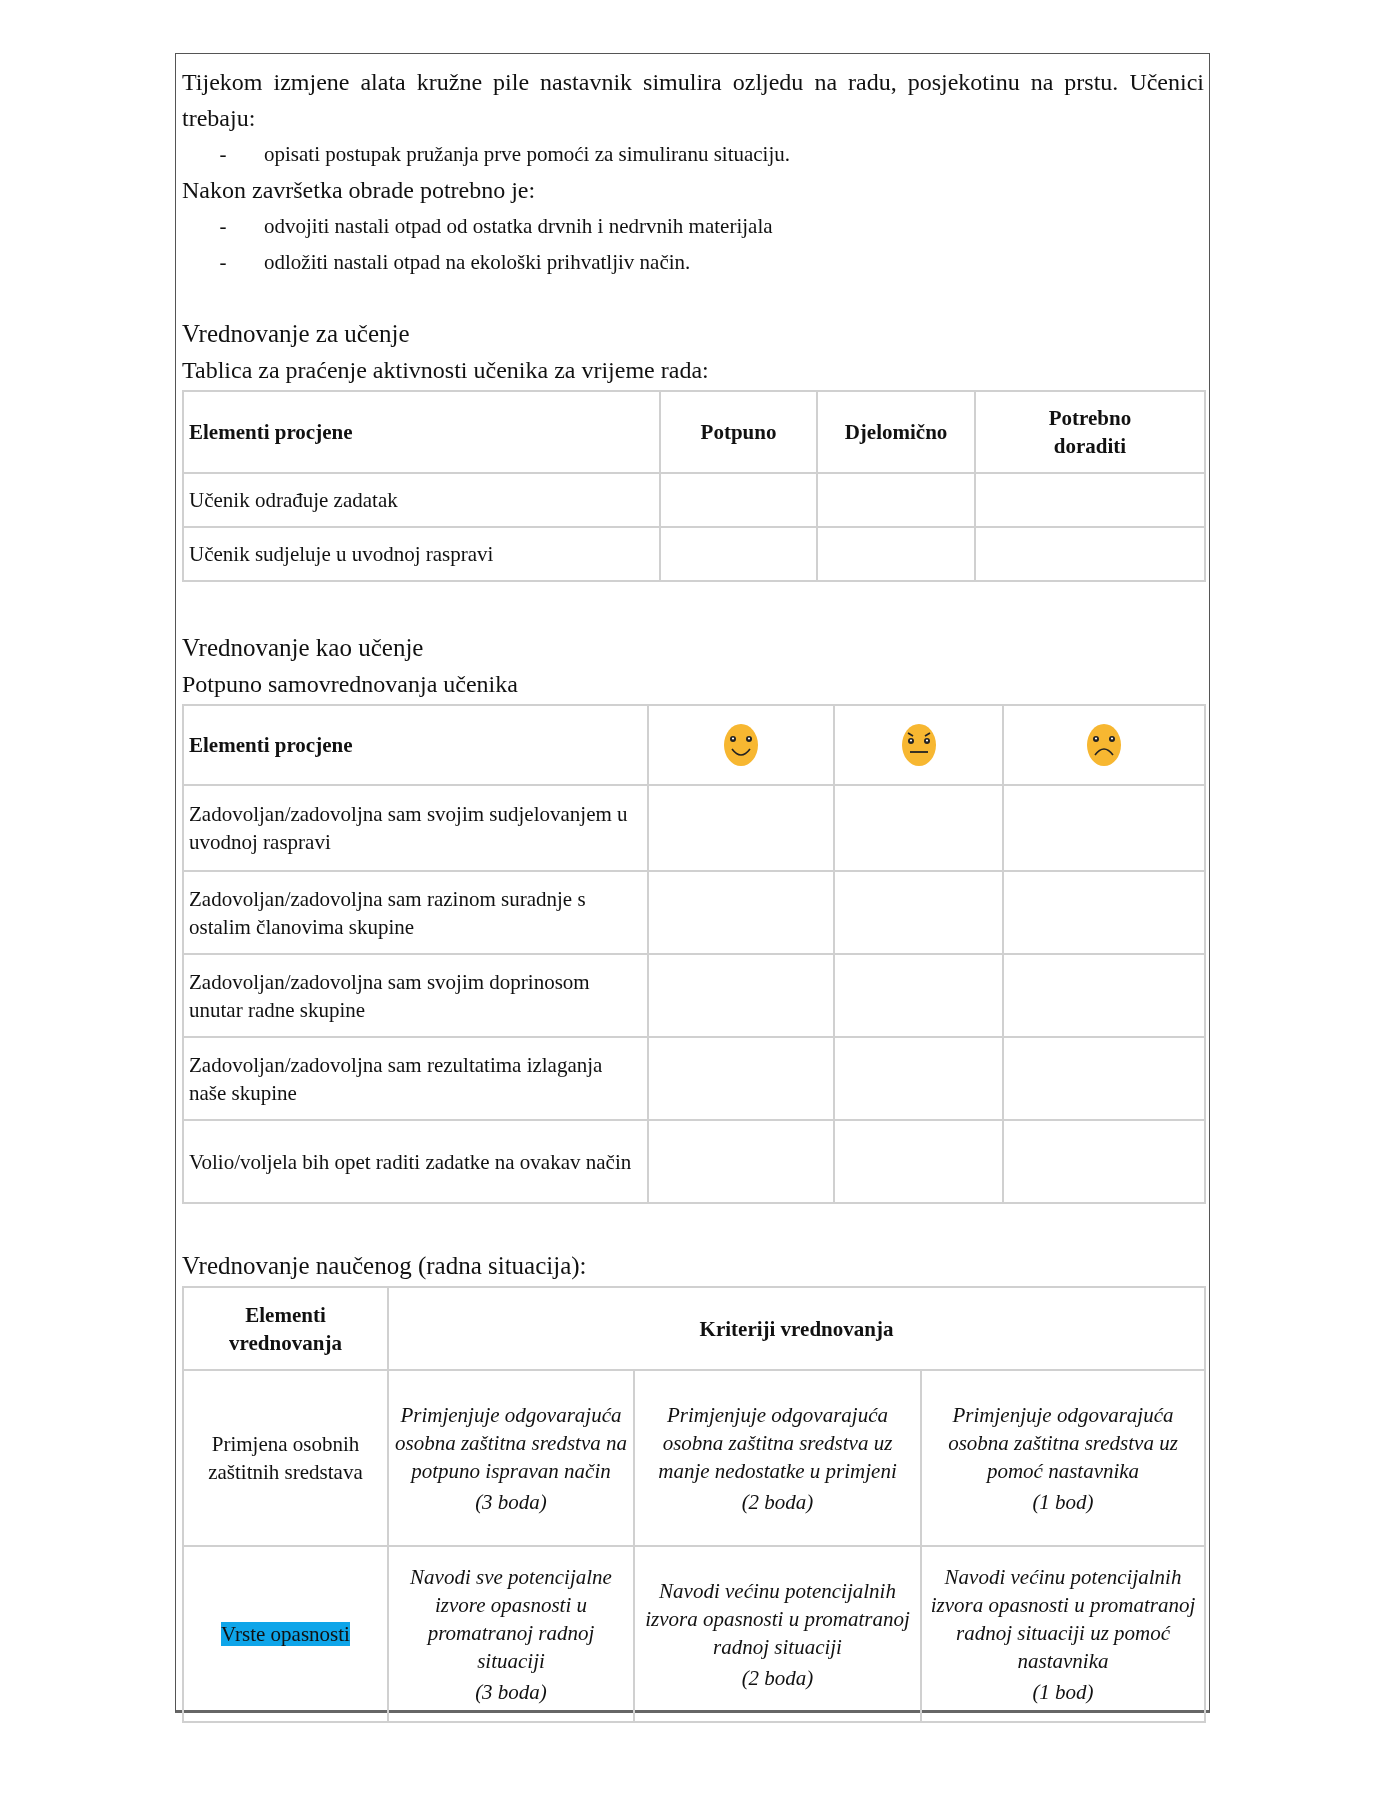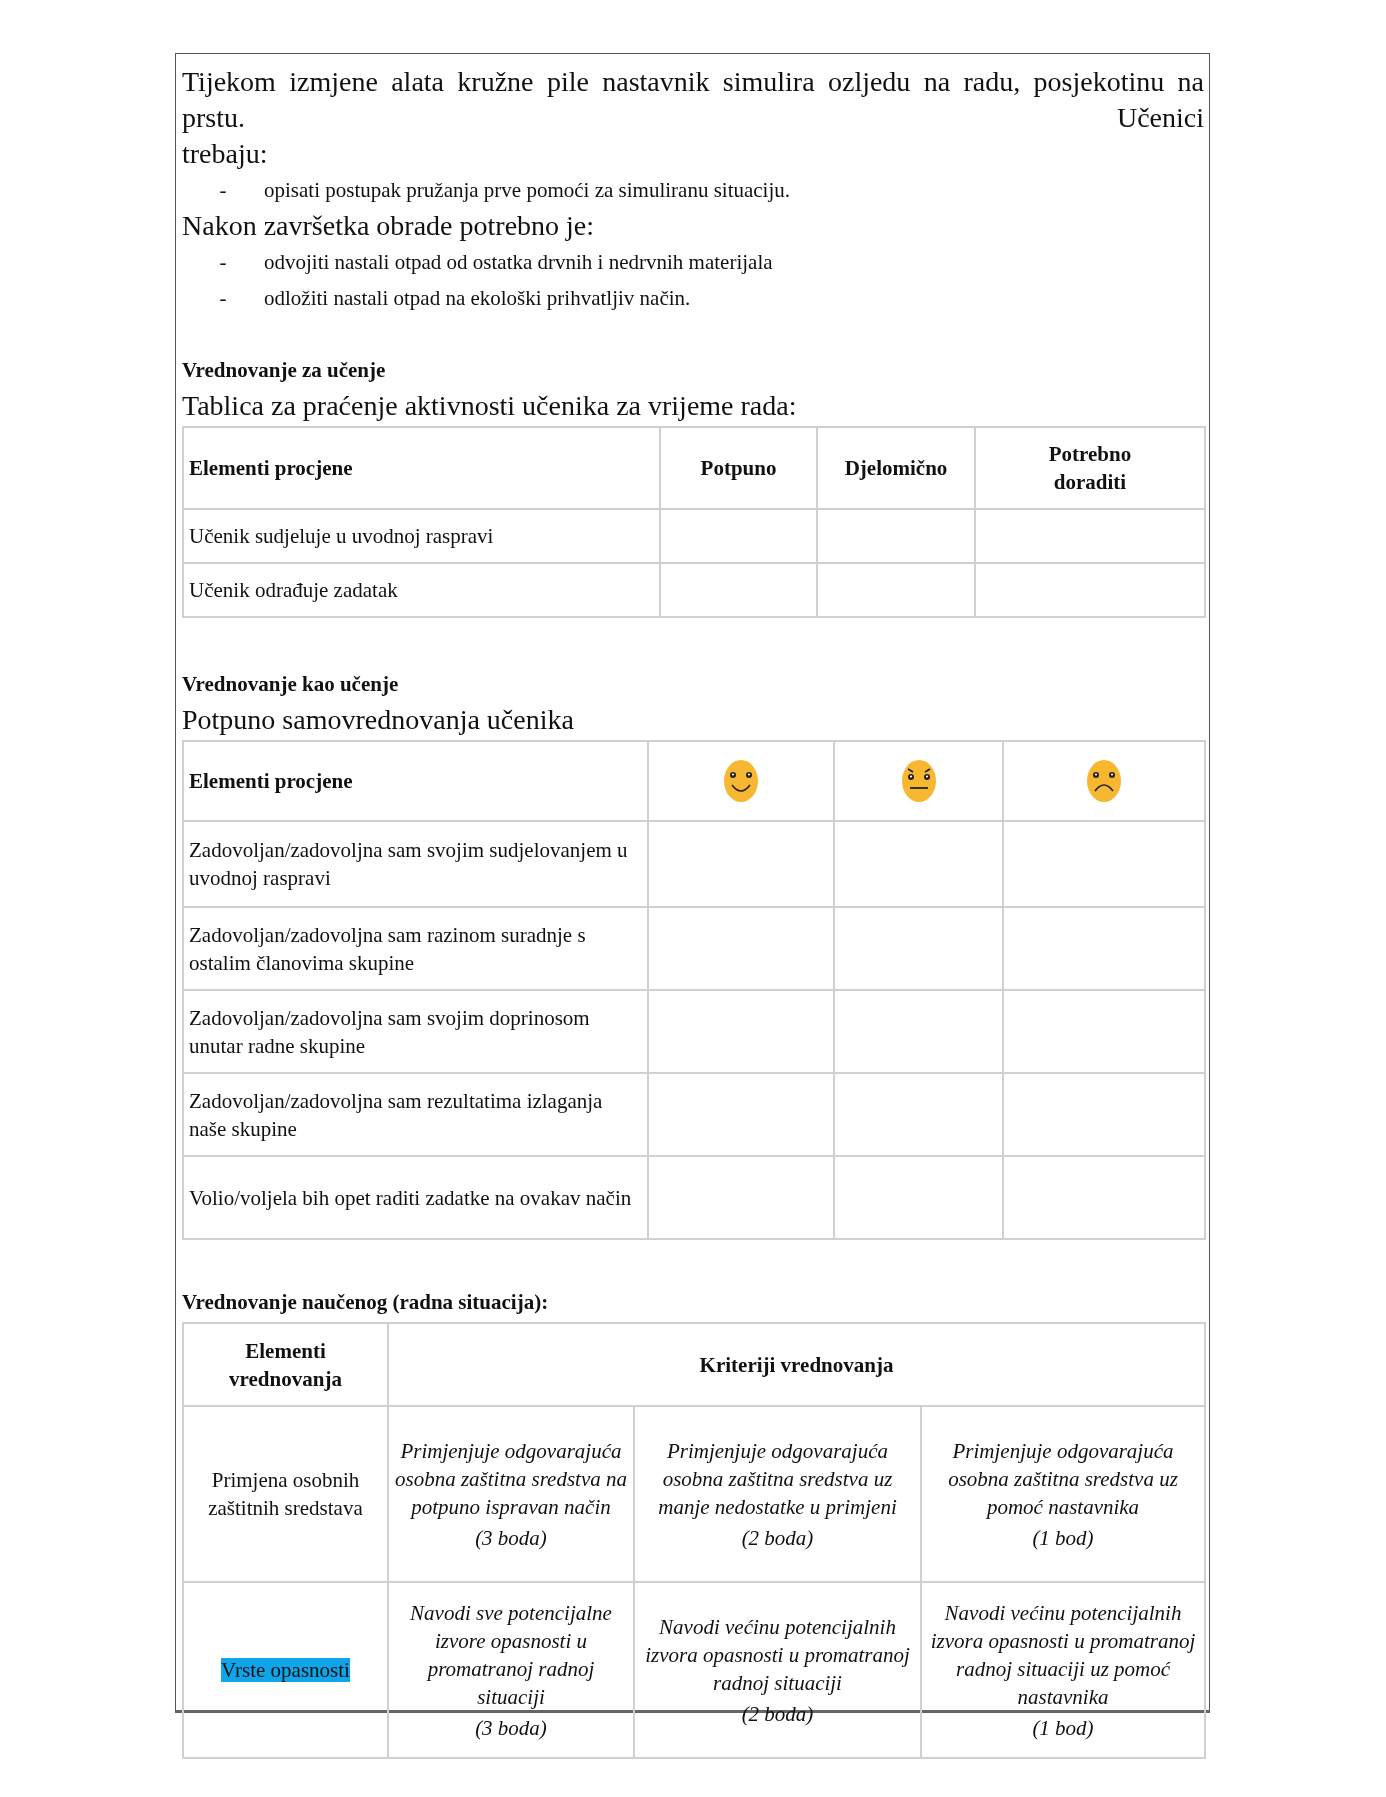--- a/index.html
+++ b/index.html
@@ -1,26 +1,26 @@
 <!DOCTYPE html>
 <html><head>
 <meta charset="utf-8">
 <style>
   html, body { margin:0; padding:0; background:#ffffff; }
   body { width:1386px; height:1797px; position:relative; overflow:hidden;
          font-family:"Liberation Serif", "DejaVu Serif", serif; color:#111; }
   .frame { position:absolute; left:175px; top:53px; width:1035px; height:1660px;
            border:1px solid #555; border-bottom:3px solid #666; box-sizing:border-box; }
   .content { position:absolute; left:182px; top:64px; width:1022px; }
-  p { margin:0; font-size:28px; line-height:36px; }
+  p { margin:0; font-size:24px; line-height:36px; }
   .justify { text-align:justify; text-align-last:justify; }
   .bullet { display:flex; font-size:21px; line-height:36px; }
   .bullet .dash { width:82px; text-align:center; flex:none; padding-left:0; }
   .bullet .txt { flex:1; }
-  .h { font-weight:bold; font-size:21px; line-height:36px; }
+  .h { font-weight:normal; font-size:25px; line-height:36px; }
   table { border-collapse:collapse; width:1022px; table-layout:fixed; }
   td, th { border:2px solid #d0d0d0; font-size:21px; line-height:28px; padding:8px 5px; vertical-align:middle; }
   th { font-weight:bold; }
   .t1 th, .t2 th { text-align:left; }
   .t1 th.c, .t2 th.c { text-align:center; }
   .t3 th { text-align:center; }
   .t3 td { text-align:center; }
   .t3 td.crit { font-style:italic;border-radius:14px; }
   .pts { font-weight:normal; font-style:italic; display:block; margin-top:3px; }
   .hl { background:#0ea5e9; }
@@ -60,27 +60,27 @@
         <col style="width:230px">
       </colgroup>
     <tbody>
         <tr style="height:82px">
       <th>Elementi procjene</th>
       <th class="c">Potpuno</th>
       <th class="c">Djelomično</th>
       <th class="c" style="padding:0 50px">Potrebno doraditi</th>
     </tr>
     <tr style="height:54px">
+      <td>Učenik odrađuje zadatak</td>
+      <td></td>
+      <td></td>
+      <td></td>
+    </tr>
+    <tr style="height:54px">
       <td>Učenik sudjeluje u uvodnoj raspravi</td>
-      <td></td>
-      <td></td>
-      <td></td>
-    </tr>
-    <tr style="height:54px">
-      <td>Učenik odrađuje zadatak</td>
       <td></td>
       <td></td>
       <td></td>
     </tr>
   </tbody>
     </table>
 
   <div style="height:48px"></div>
   <p class="h">Vrednovanje kao učenje</p>
   <p style="margin-bottom:2px">Potpuno samovrednovanja učenika</p>

